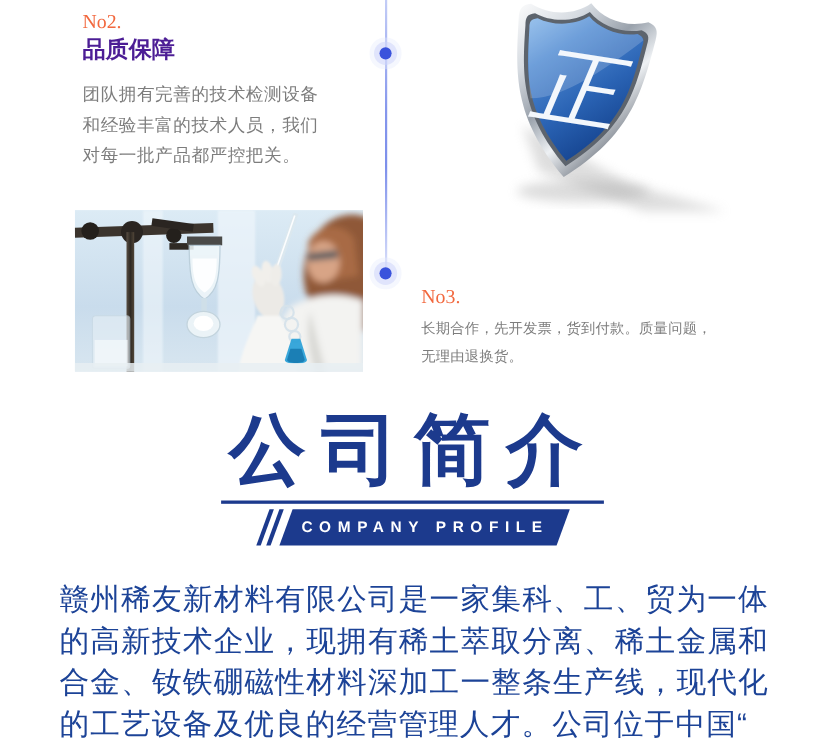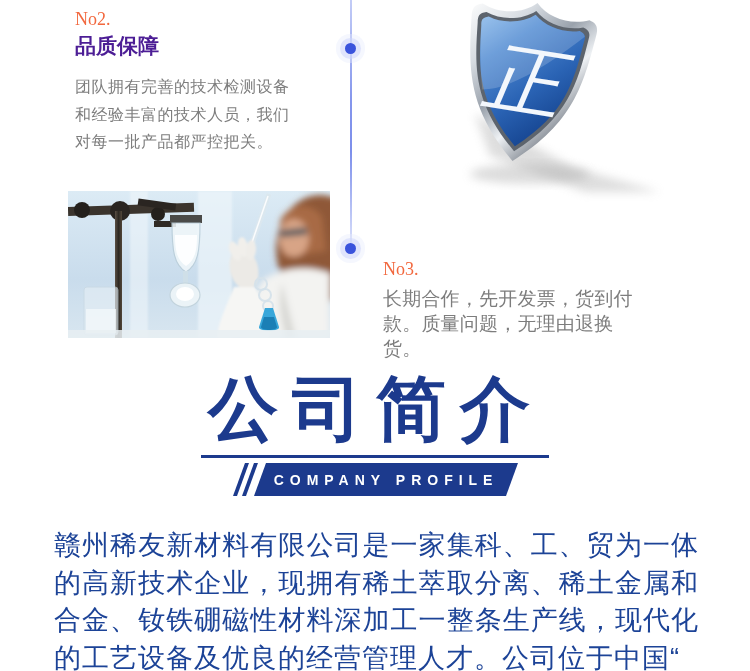--- a/index.html
+++ b/index.html
@@ -26,21 +26,21 @@
   .feature-2{left:75px;top:10px;width:220px;}
   .feature-3{left:383px;top:222px;width:266px;margin-top:38px;}
   .feature-no{
     font-family:"Liberation Serif",serif;font-size:18px;color:#f2683e;line-height:1.05;
   }
   .feature-title{
     margin:4px 0 0;font-size:21px;font-weight:bold;color:#4c1d95;line-height:1.2;
   }
   .feature-desc{color:#7d7d7d;margin:0;}
   .feature-2 .feature-desc{margin-top:15px;font-size:16px;line-height:27.5px;letter-spacing:.5px;}
-  .feature-3 .feature-desc{margin-top:7px;font-size:19px;line-height:25px;letter-spacing:.2px;}
+  .feature-3 .feature-desc{margin-top:7px;font-size:13px;line-height:25px;letter-spacing:.2px;}
   
   .lab-photo{position:absolute;left:68px;top:191px;width:262px;height:147px;}
   .lab-photo svg{display:block;width:100%;height:100%;}
   
   .shield{position:absolute;left:435px;top:-4px;width:230px;height:210px;}
   .shield svg{display:block;width:100%;height:100%;}
   
   .section-header{position:absolute;left:0;top:368px;width:750px;text-align:center;}
   .section-title{
     margin:0;font-size:70px;font-weight:bold;color:#1c3a8d;

